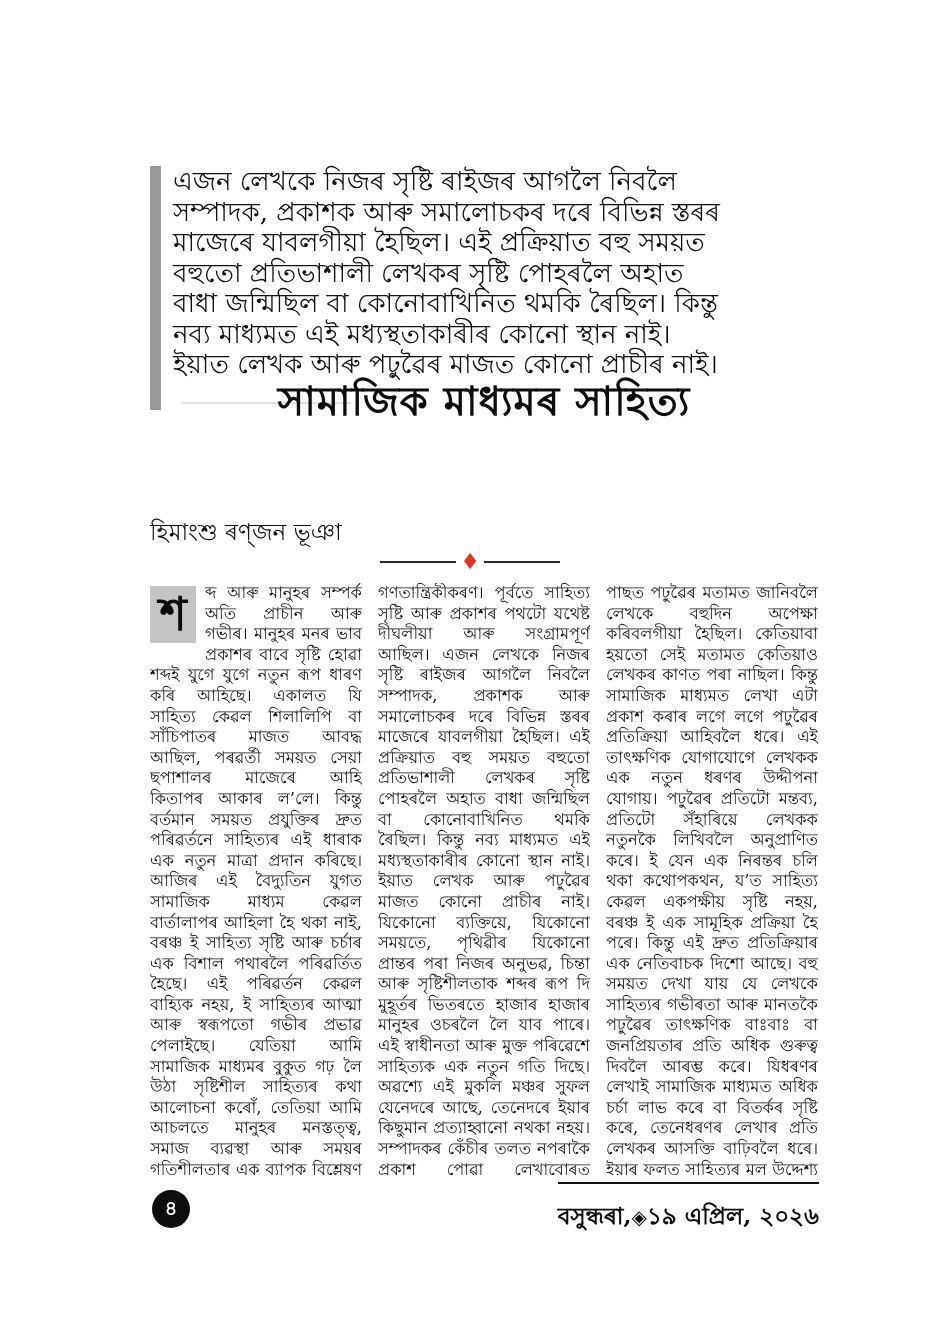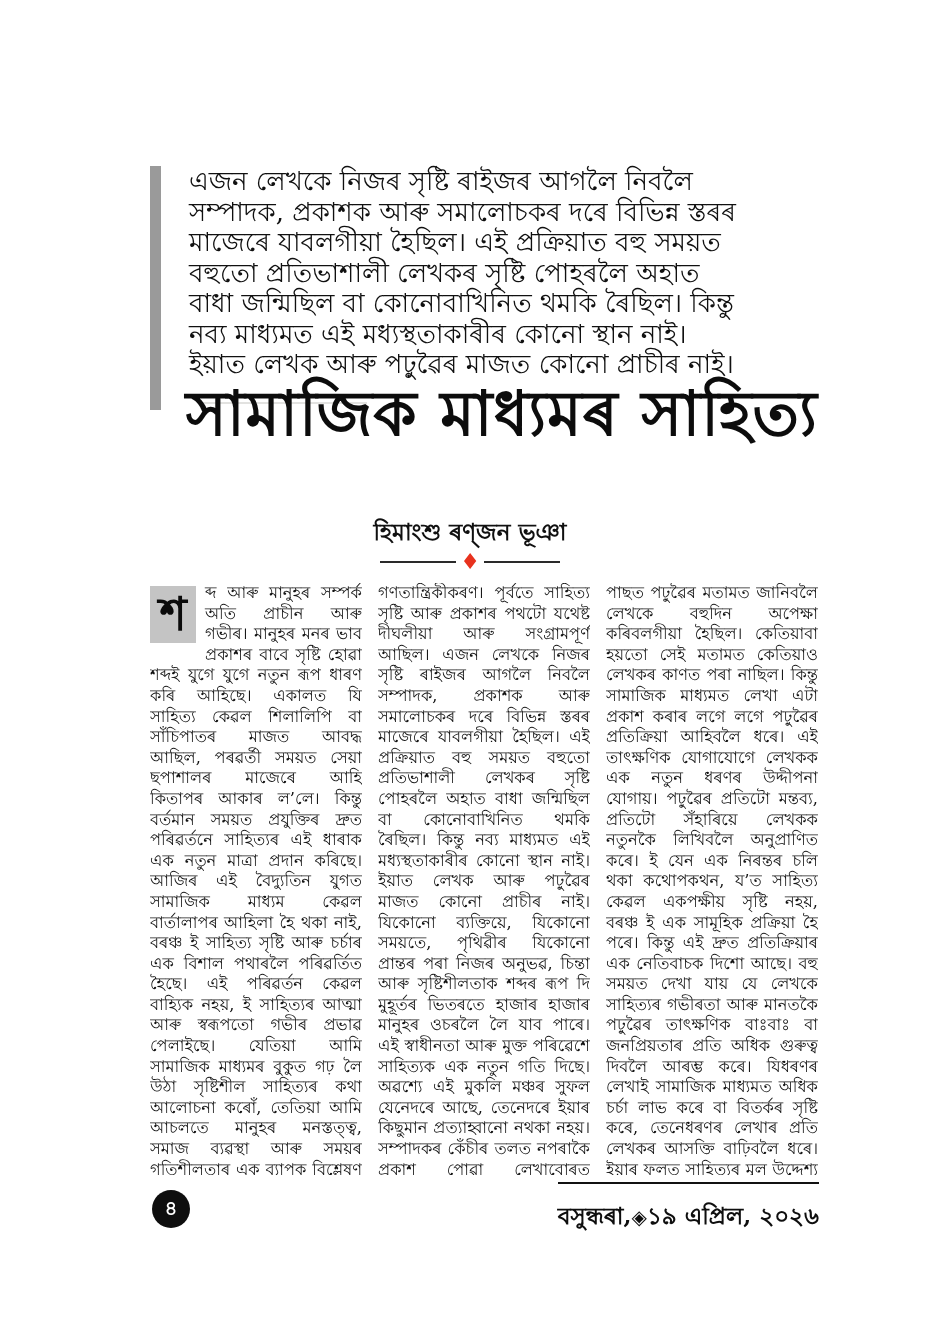--- a/index.html
+++ b/index.html
@@ -20,55 +20,54 @@
     height: 1337px;
     background: #ffffff;
   }
   
   .quote-block {
     position: absolute;
     left: 150px;
     top: 166px;
     width: 548px;
     border-left: 11px solid #9a9a9a;
-    padding-left: 28px;
+    padding-left: 12px;
     font-size: 26px;
     line-height: 30.5px;
     text-align: left;
     color: #101010;
   }
   .quote-endline {
     display: inline-block;
     width: 170px;
     height: 2px;
     background: #e2e2e0;
     vertical-align: baseline;
     margin-left: 8px;
   }
   
   .headline {
     position: absolute;
     left: 150px;
     top: 378px;
     width: 668px;
-    text-align: right;
-    font-size: 62px;
+    text-align: center;
+    font-size: 40px;
     font-weight: bold;
     line-height: 1.15;
     color: #0c0c0c;
     letter-spacing: 1px;
   }
   .byline {
     position: absolute;
     left: 150px;
     top: 514px;
     width: 640px;
-    text-align: center;
     font-size: 23px;
-    font-weight: bold;
+    font-weight: normal;
     color: #101010;
   }
   .byline-separator {
     position: absolute;
     left: 150px;
     top: 552px;
     width: 640px;
     display: flex;
     align-items: center;
     justify-content: center;

